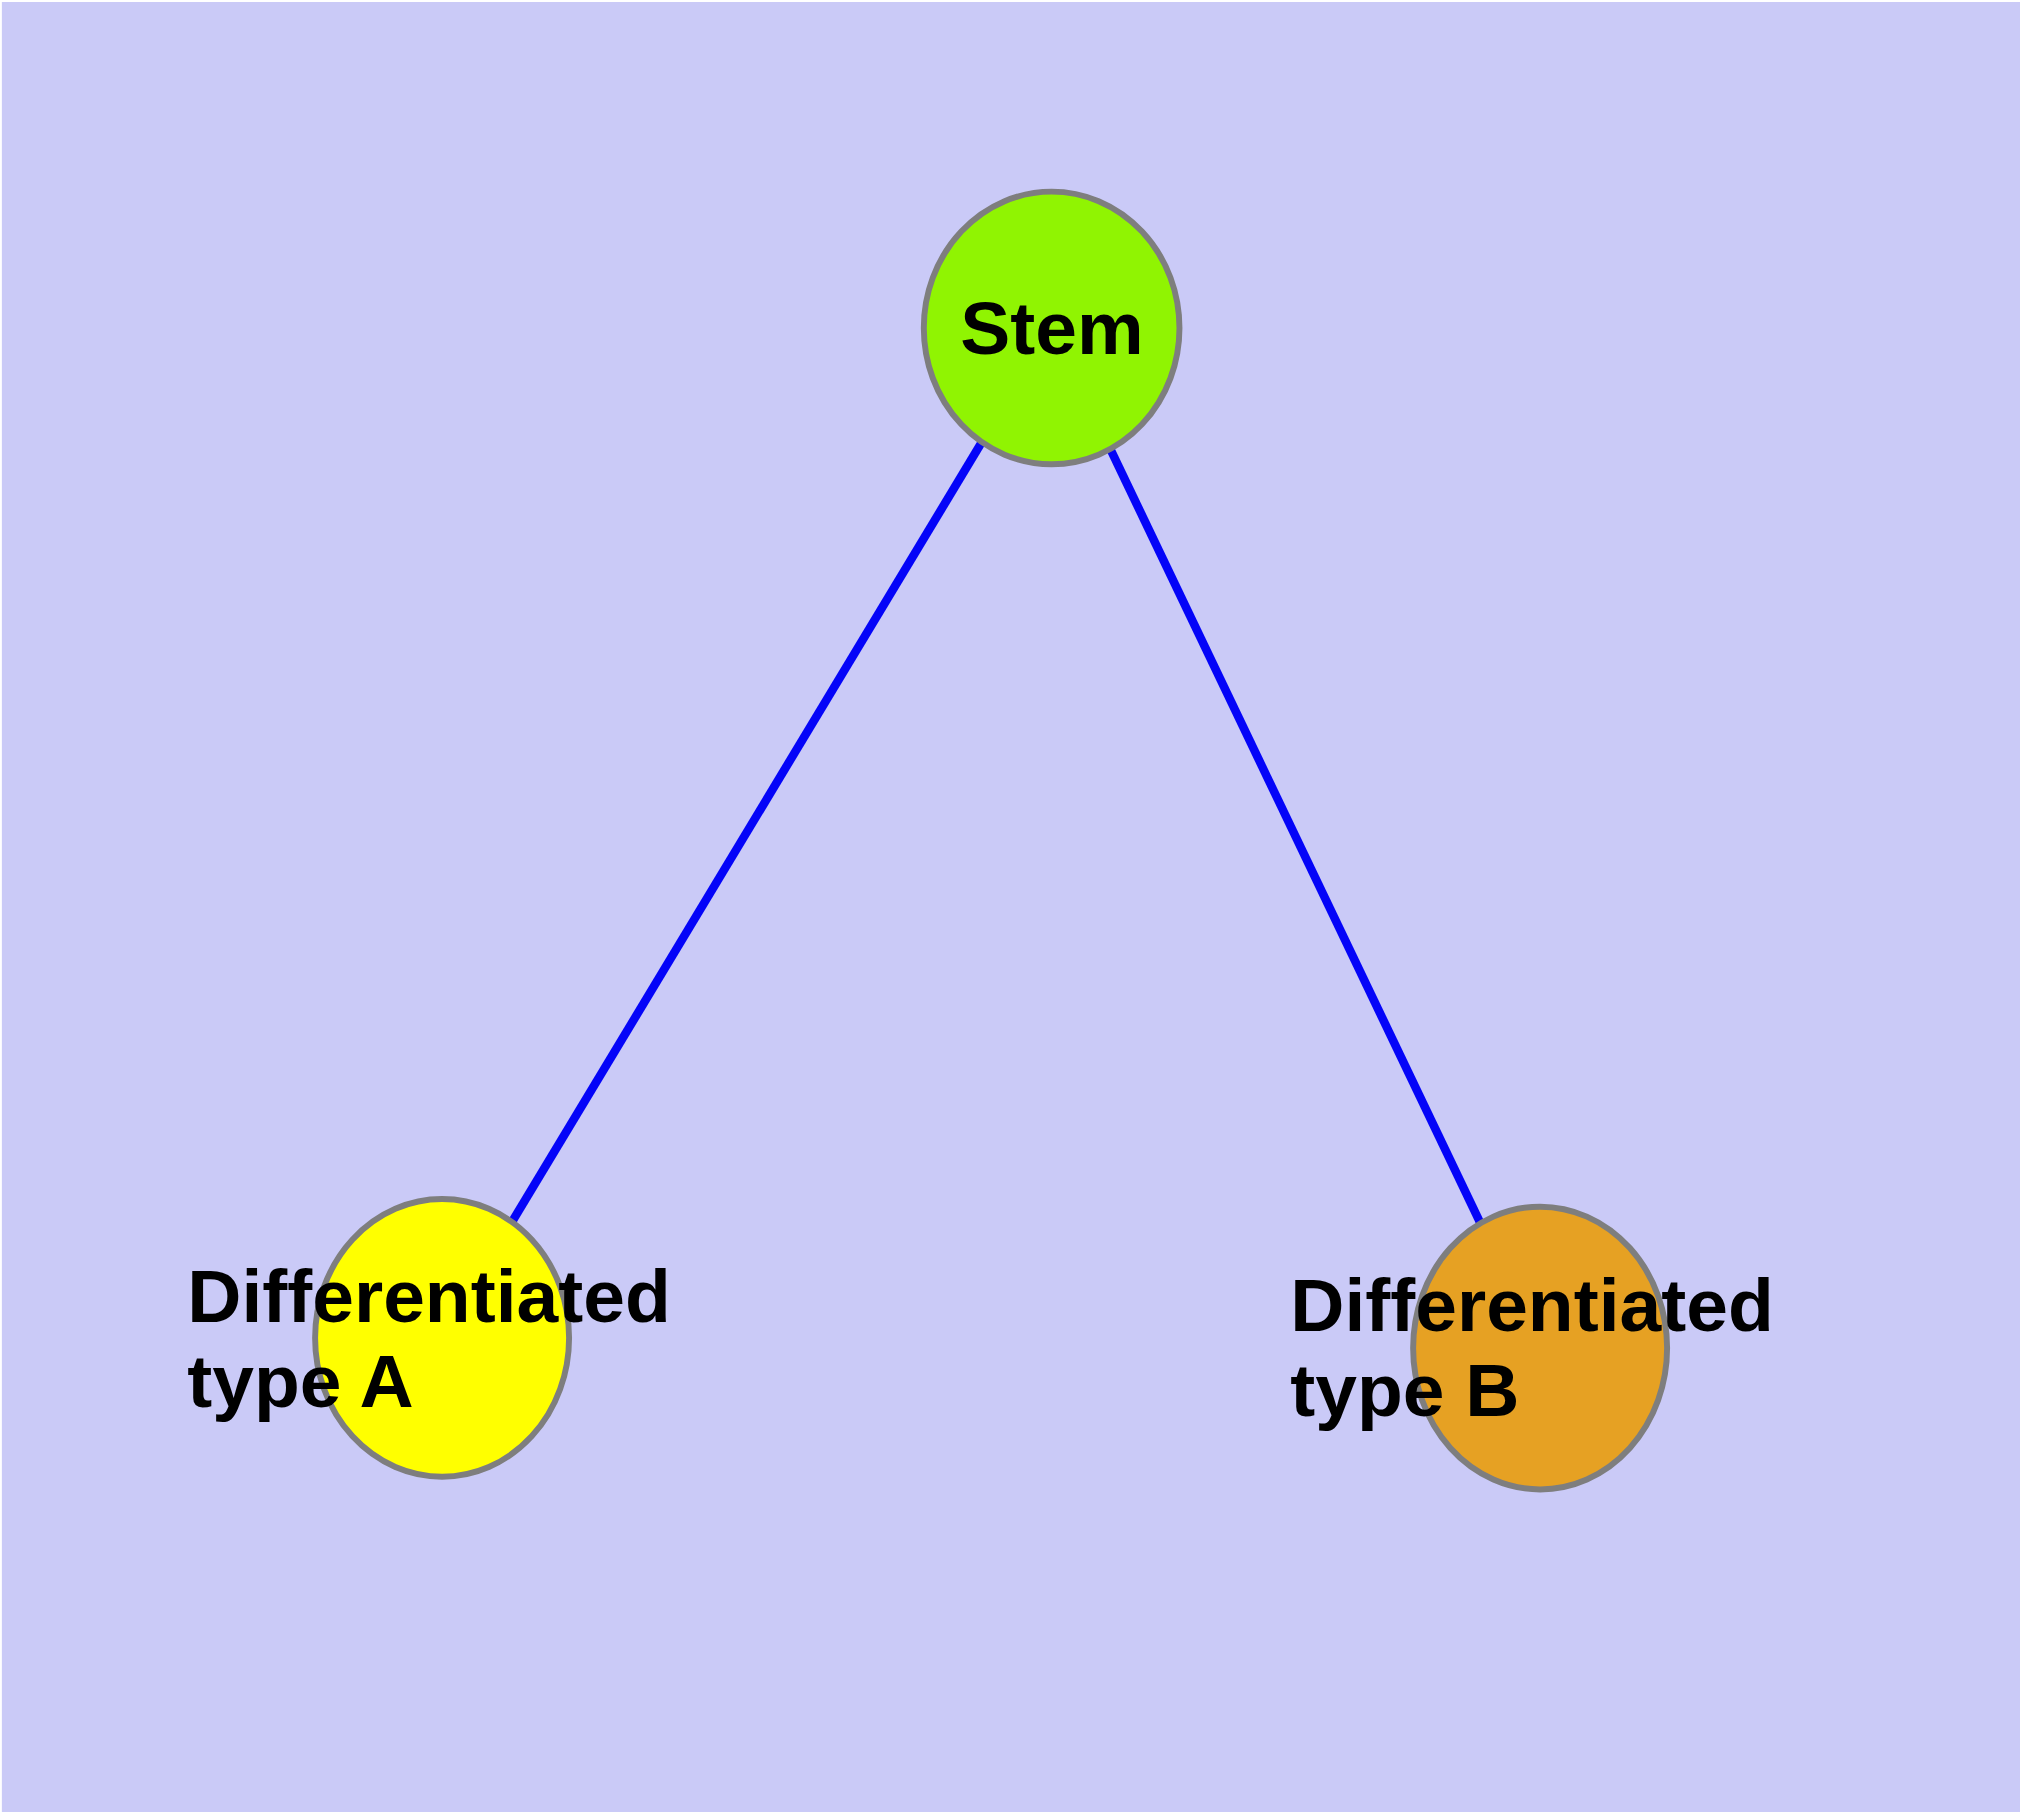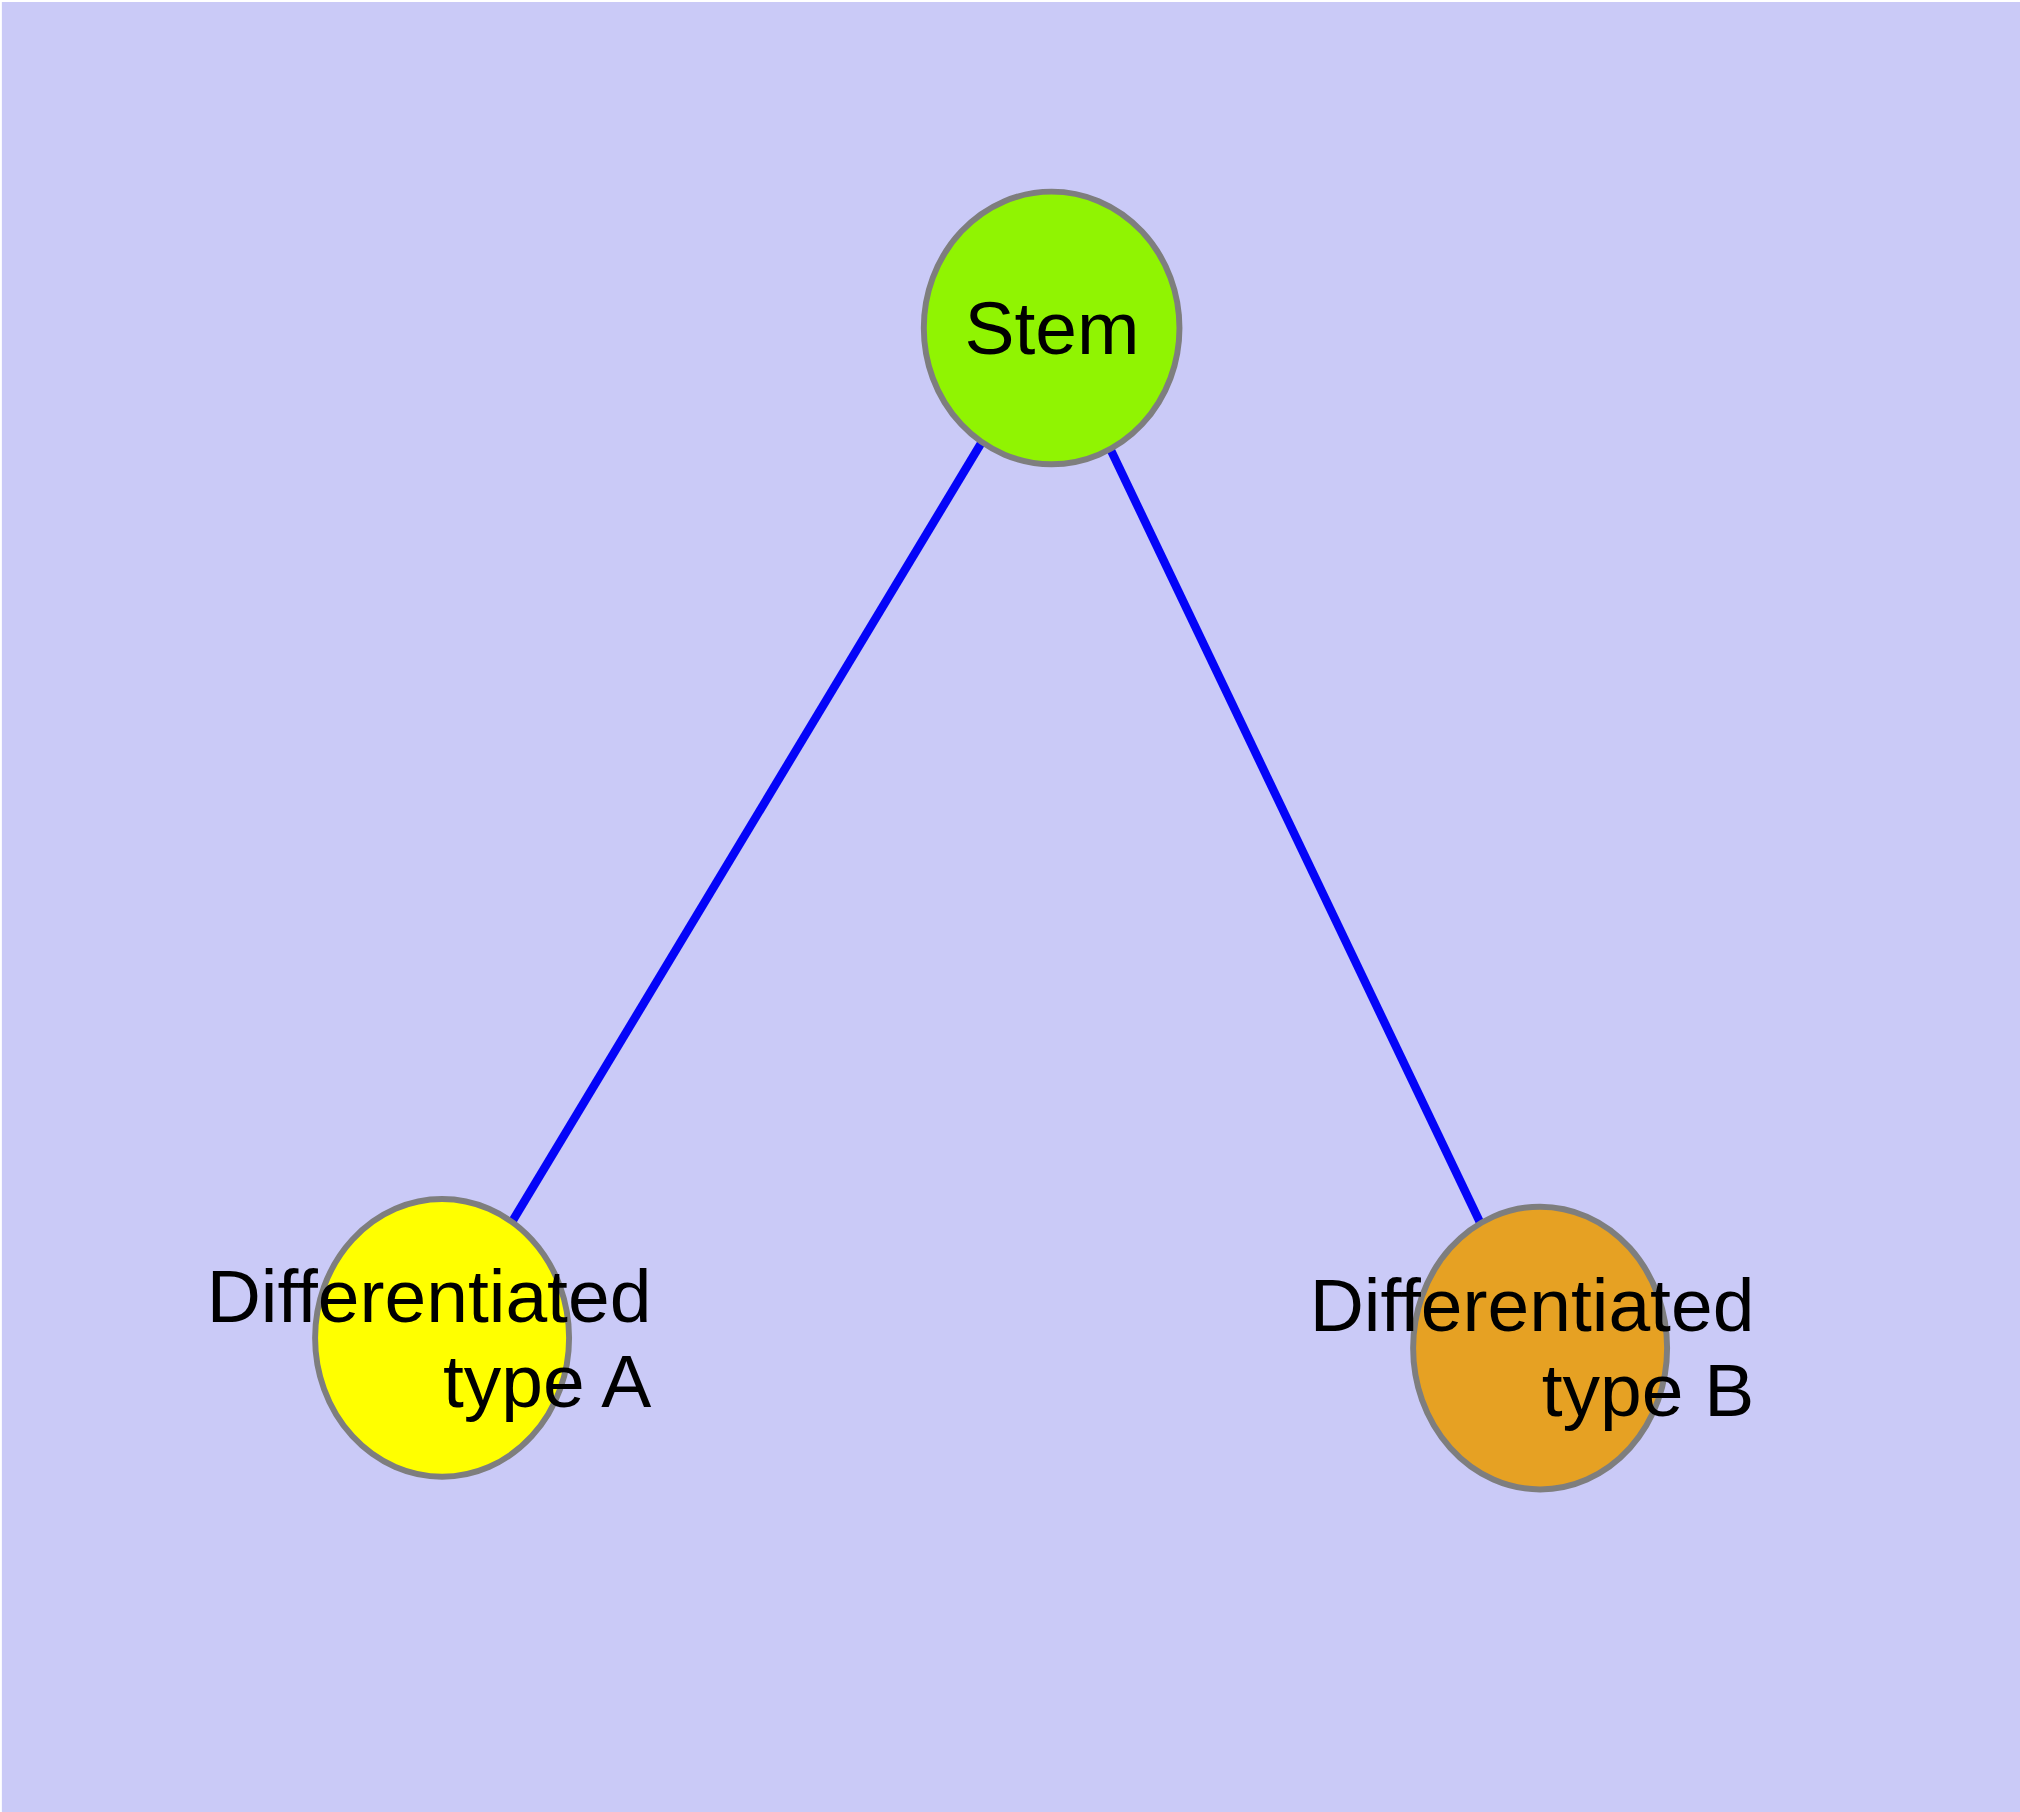--- a/index.html
+++ b/index.html
@@ -21,23 +21,23 @@
     position: absolute;
     left: 0;
     top: 0;
     width: 100%;
     height: 100%;
     display: block;
   }
   .node-label {
     position: absolute;
     transform: translate(-50%, -50%);
-    text-align: right;
+    text-align: left;
     white-space: pre-line;
-    font-weight: normal;
+    font-weight: bold;
     font-size: 75px;
     line-height: 1.13;
     color: #000000;
     letter-spacing: 0px;
     pointer-events: none;
   }
   #label-stem   { left: 1051px; top: 326px;  }
   #label-type-a { left: 428px;  top: 1337px; }
   #label-type-b { left: 1531px; top: 1346px; }
 </style>

